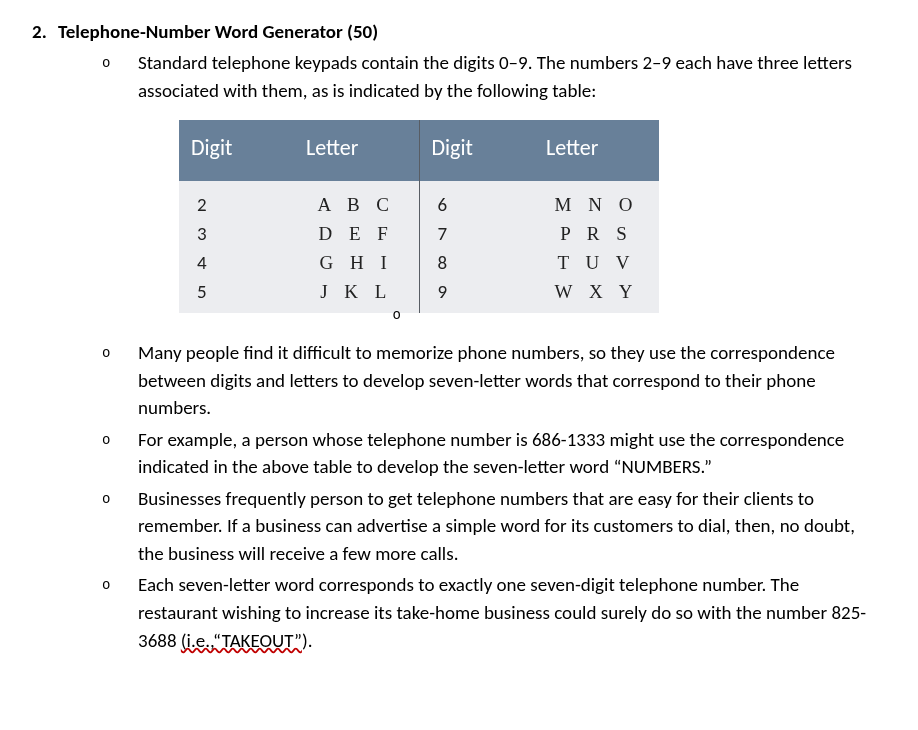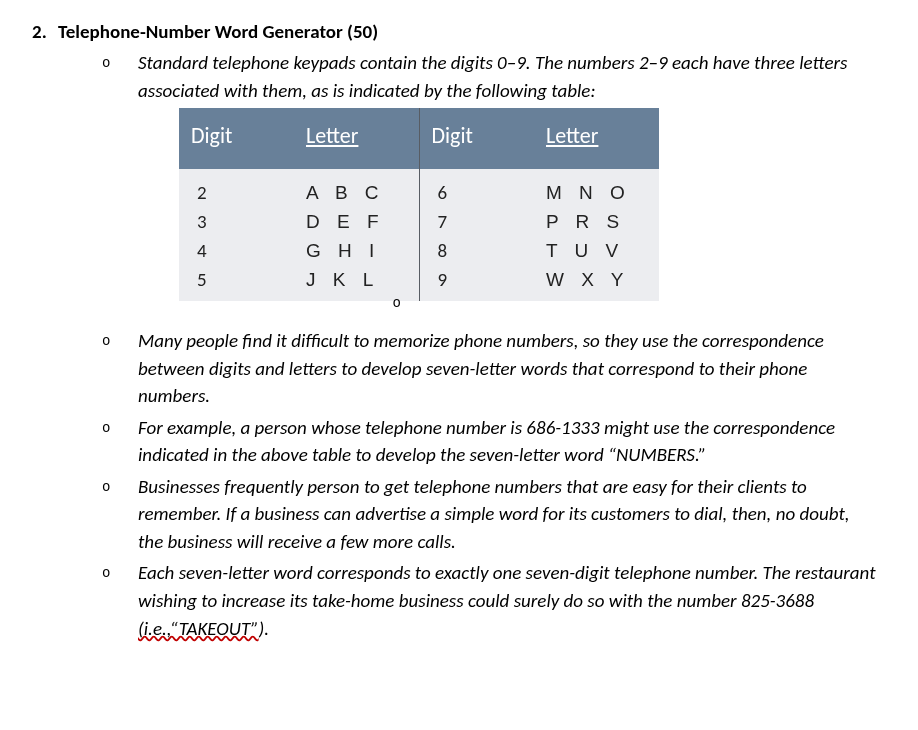--- a/index.html
+++ b/index.html
@@ -36,26 +36,25 @@
       line-height: 1.45;
     }
     .sub-marker {
       min-width: 36px;
       font-family: "Courier New", monospace;
       font-size: 14px;
       padding-top: 4px;
     }
     .sub-content {
       flex: 1;
-      font-style: italic;
     }
     .table-container {
       display: flex;
       justify-content: center;
-      margin: 4px 0 4px 0;
+      margin: 16px 0 4px 0;
     }
     .table-inner {
       position: relative;
       margin-left: -70px;
     }
     table {
       border-collapse: collapse;
     }
     th {
       background: #688099;
@@ -64,38 +63,38 @@
       font-size: 22px;
       text-align: left;
       padding: 14px 12px 20px 12px;
       font-family: Calibri, Arial, sans-serif;
     }
     th.digit-h {
       width: 115px;
     }
     th.letter-h {
       width: 125px;
-      text-decoration: underline;
     }
     tbody tr {
       background: #ECEDF0;
     }
     td {
       font-family: Calibri, Arial, sans-serif;
       font-size: 19px;
       color: #222;
       padding: 3px 12px;
     }
     td.digit-c {
       text-align: left;
       padding-left: 18px;
     }
     td.letter-c {
       letter-spacing: 6px;
-      font-family: Liberation Sans, sans-serif;
+      font-family: Liberation Serif, serif;
+      text-align: center;
     }
     .vsep {
       border-left: 1.5px solid #585d64;
     }
     tbody tr:first-child td {
       padding-top: 12px;
     }
     tbody tr:last-child td {
       padding-bottom: 10px;
     }

